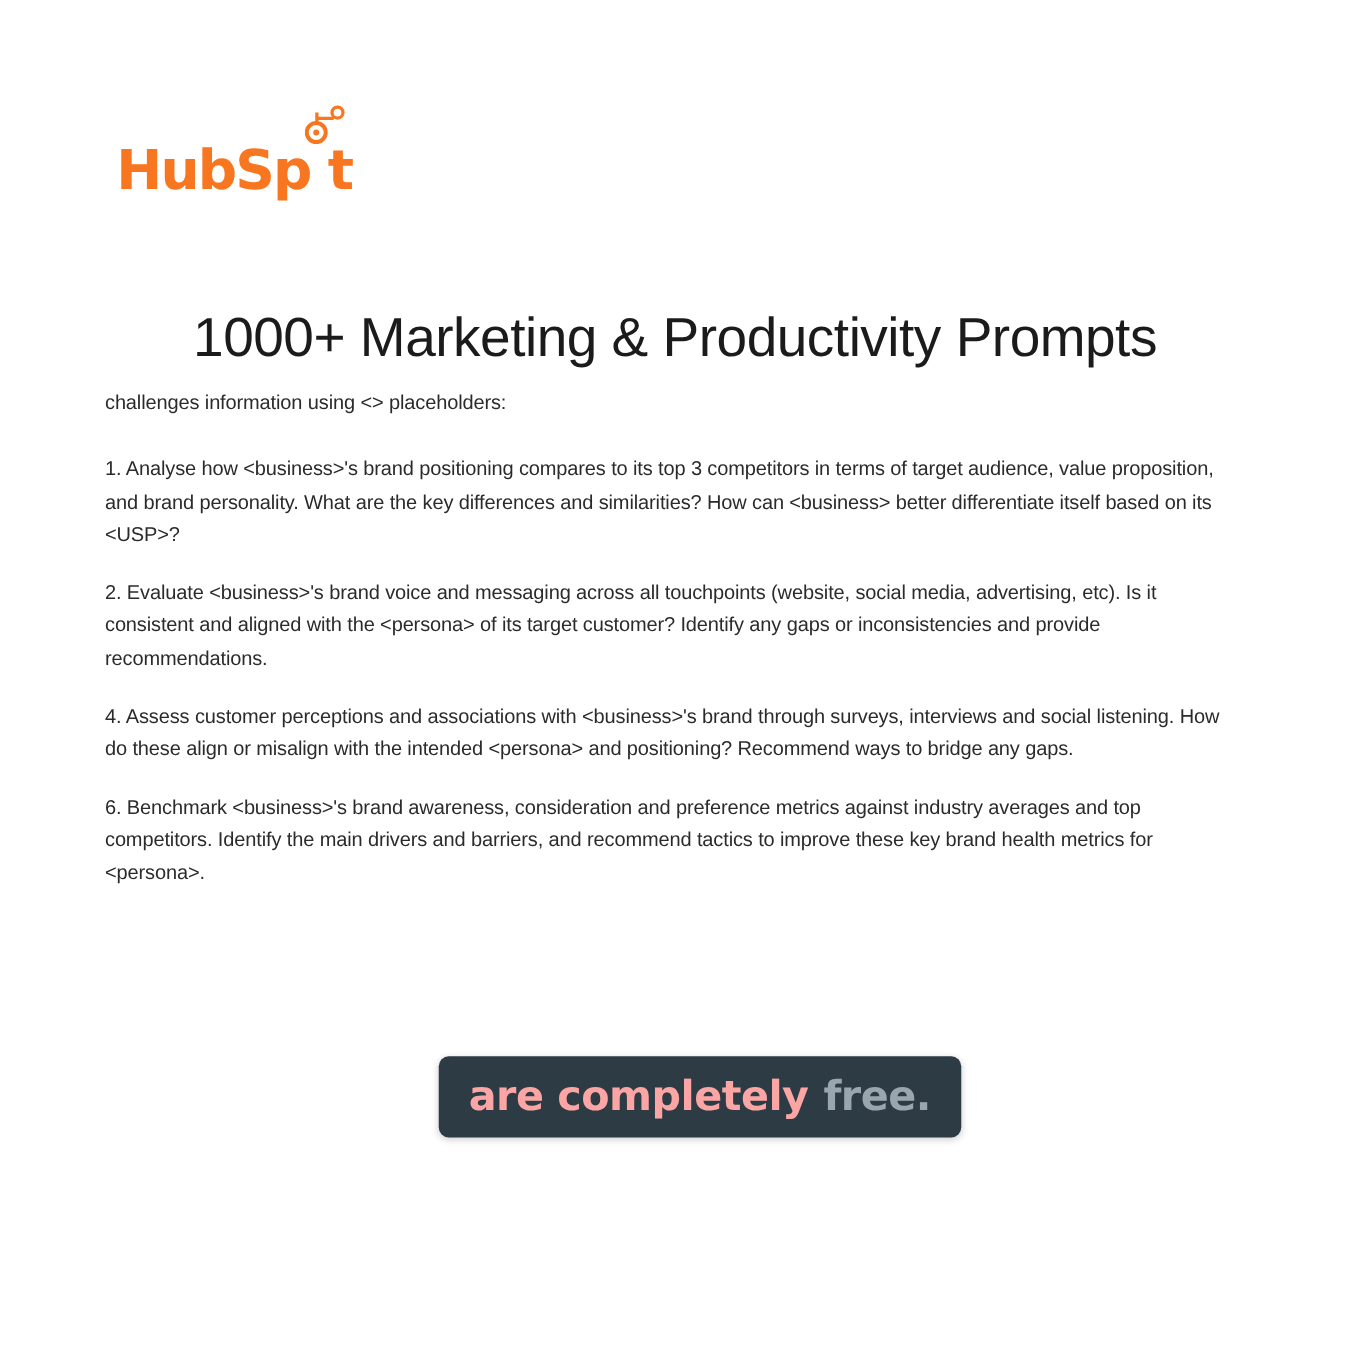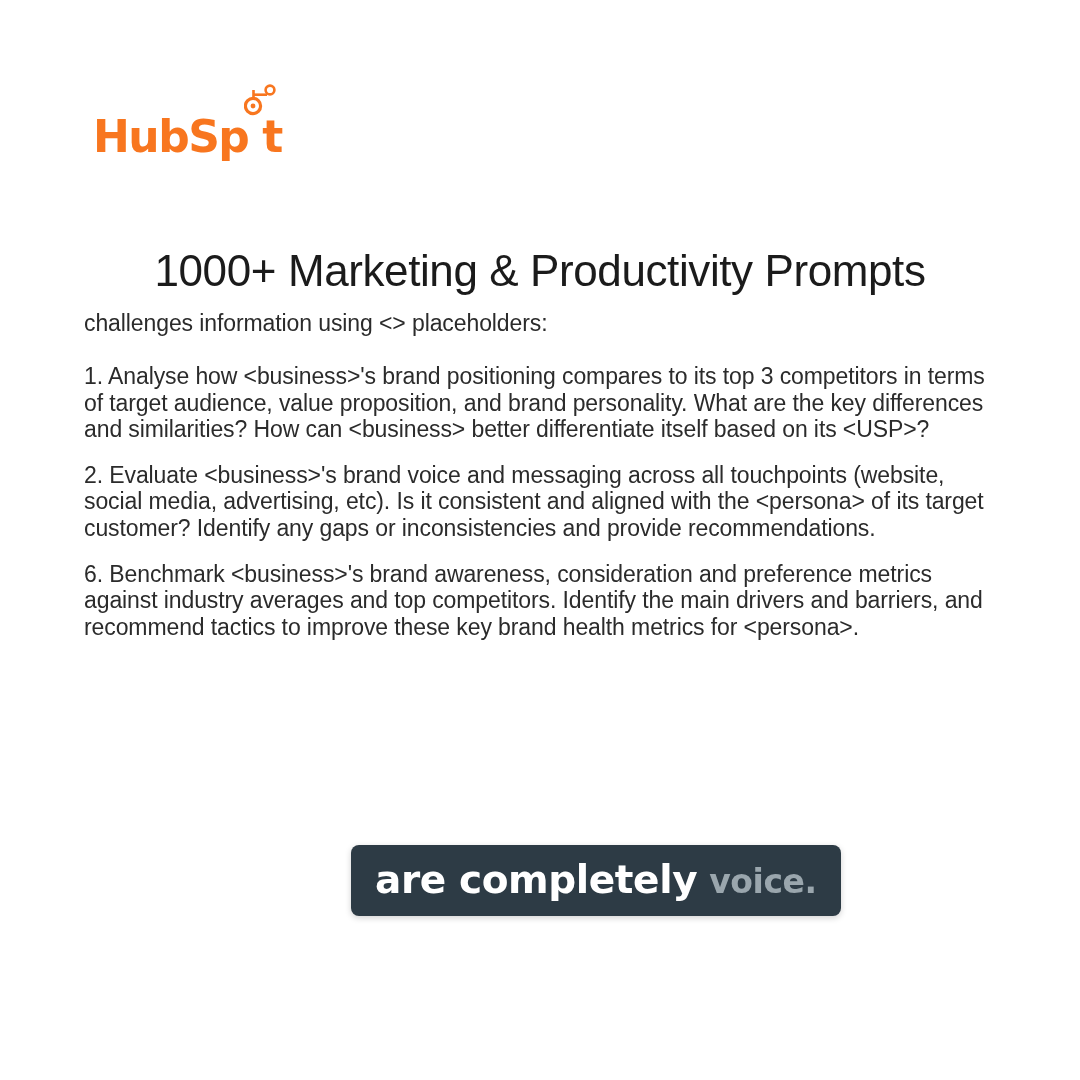--- a/index.html
+++ b/index.html
@@ -66,21 +66,21 @@
 
   
   .body-wrap {
     position: absolute;
     left: 84px;
     top: 310px;
     width: 912px;
   }
   .para {
     font-family: "Liberation Sans", sans-serif;
-    font-size: 23px;
+    font-size: 16px;
     line-height: 26.3px;
     color: #2b2b2b;
     margin: 0 0 20px 0;
     text-align: left;
     letter-spacing: -0.1px;
   }
   .para.lead {
     margin-bottom: 27px;
   }
 
@@ -93,22 +93,22 @@
     border-radius: 8px;
     padding: 12px 24px 14px 24px;
     display: flex;
     align-items: baseline;
     gap: 0px;
     box-shadow: 0 2px 6px rgba(0,0,0,0.18);
   }
   .caption-strong {
     font-family: "DejaVu Sans", sans-serif;
     font-weight: bold;
-    font-size: 39px;
-    color: #ffffff;
+    font-size: 33px;
+    color: #fca5a5;
     letter-spacing: -0.4px;
   }
   .caption-dim {
     font-family: "DejaVu Sans", sans-serif;
     font-weight: bold;
     font-size: 33px;
     color: #9aa6ad;
     letter-spacing: -0.4px;
     margin-left: 12px;
   }
@@ -128,21 +128,22 @@
       <circle cx="9" cy="22" r="2.4" fill="#F8761F"></circle>
     </svg>
   </div>
 
   <div class="doc-title">1000+ Marketing &amp; Productivity Prompts</div>
 
   <div class="body-wrap">
     <p class="para lead">challenges information using &lt;&gt; placeholders:</p>
     <p class="para">1. Analyse how &lt;business&gt;'s brand positioning compares to its top 3 competitors in terms of target audience, value proposition, and brand personality. What are the key differences and similarities? How can &lt;business&gt; better differentiate itself based on its &lt;USP&gt;?</p>
     <p class="para">2. Evaluate &lt;business&gt;'s brand voice and messaging across all touchpoints (website, social media, advertising, etc). Is it consistent and aligned with the &lt;persona&gt; of its target customer? Identify any gaps or inconsistencies and provide recommendations.</p>
+    <p class="para">4. Assess customer perceptions and associations with &lt;business&gt;'s brand through surveys, interviews and social listening. How do these align or misalign with the intended &lt;persona&gt; and positioning? Recommend ways to bridge any gaps.</p>
     <p class="para">6. Benchmark &lt;business&gt;'s brand awareness, consideration and preference metrics against industry averages and top competitors. Identify the main drivers and barriers, and recommend tactics to improve these key brand health metrics for &lt;persona&gt;.</p>
   </div>
 
   <div class="caption-overlay">
     <span class="caption-strong">are completely</span>
-    <span class="caption-dim">voice.</span>
+    <span class="caption-dim">free.</span>
   </div>
 
 </div>
 
 </body></html>

